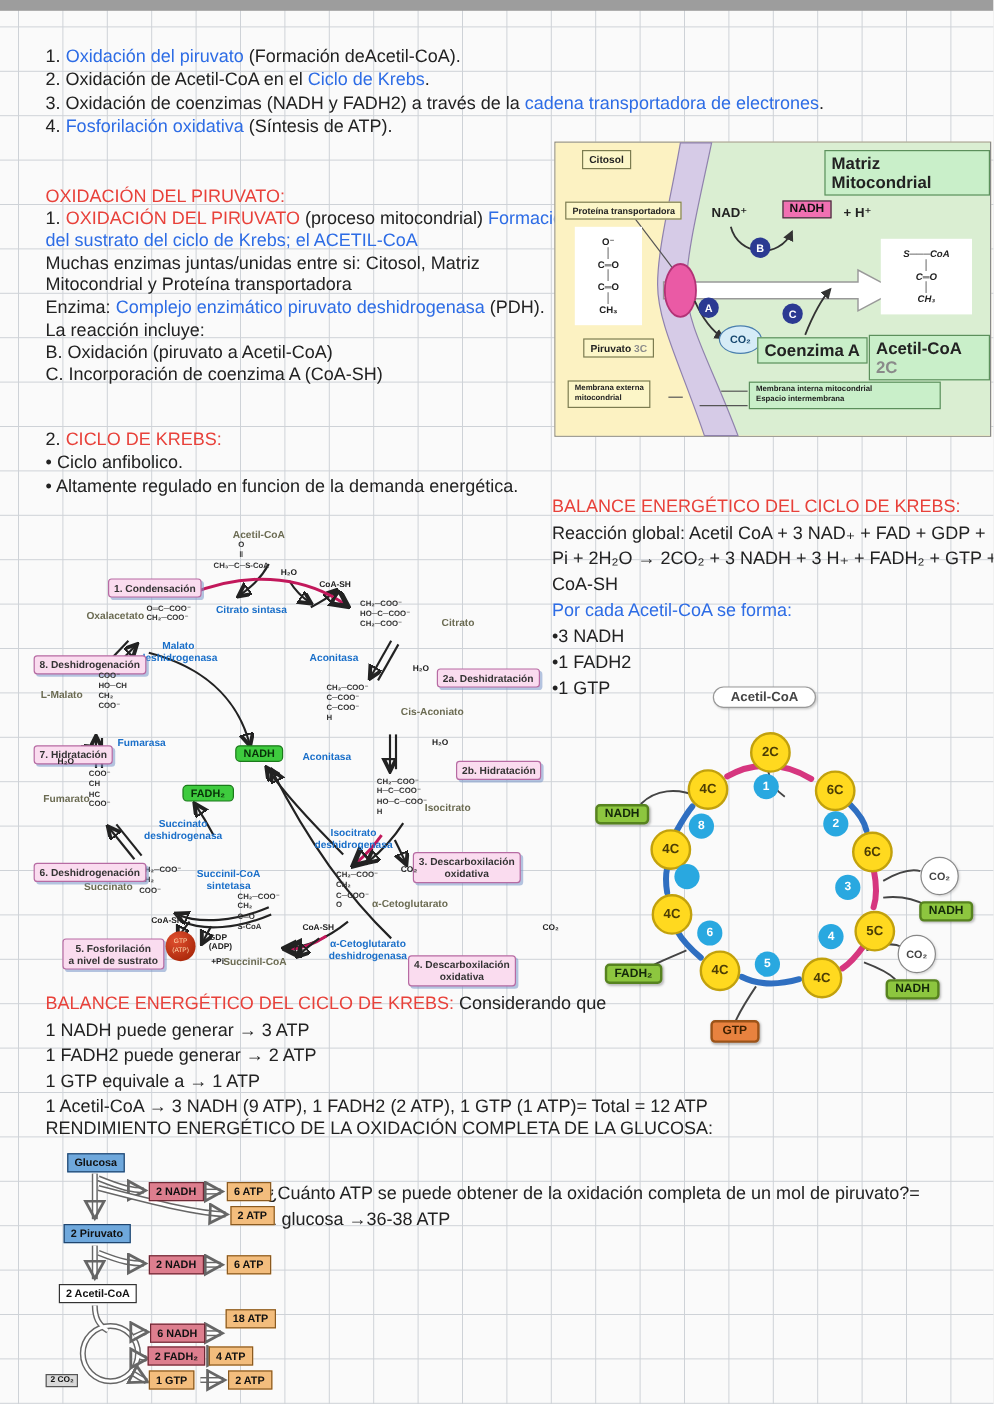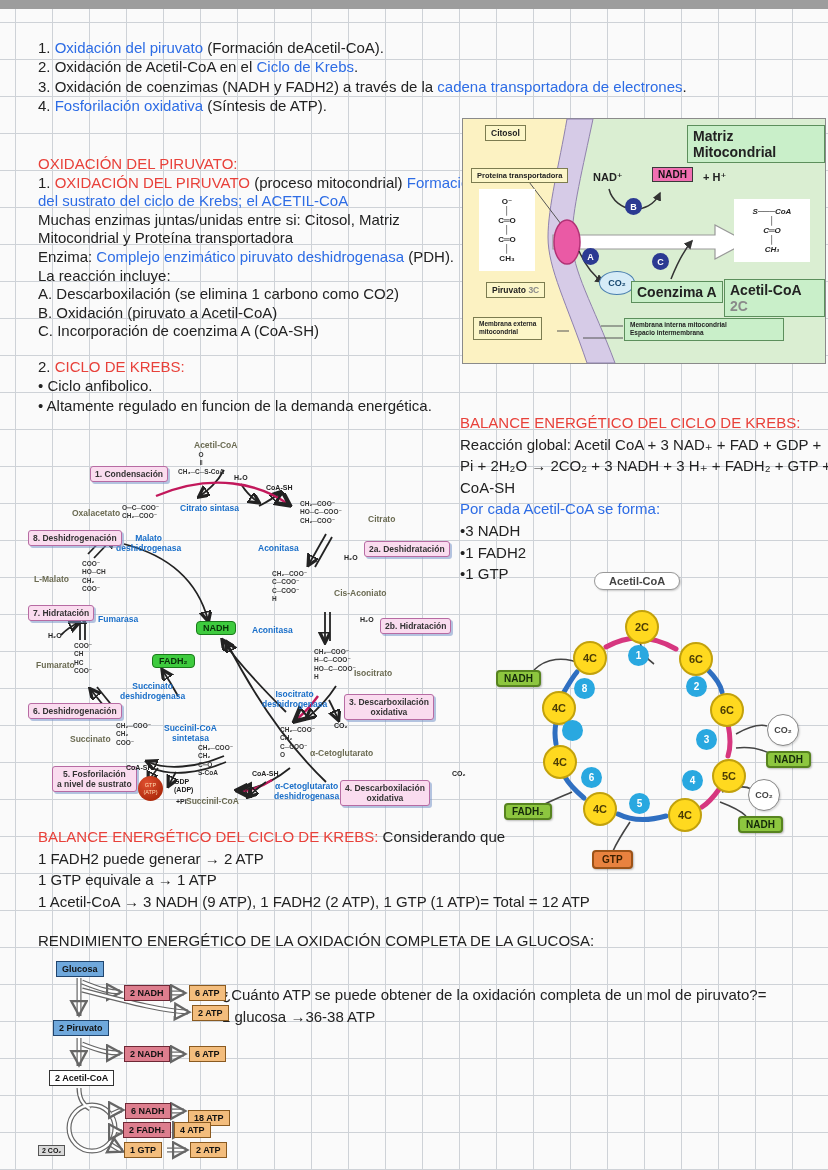--- a/index.html
+++ b/index.html
@@ -25,21 +25,21 @@
   .pyellow{background:#fcf6c8;border:1.2px solid #7c7c50;font-weight:bold;font-size:8.5px;padding:2px 5px;color:#222;}
   .pgreen{background:#c9efc9;border:1.2px solid #5c8f5c;font-weight:bold;font-size:14px;padding:2px 5px;color:#222;}
   .ppink{background:#f170b2;border:1.5px solid #3a3a3a;font-weight:bold;font-size:10px;padding:1px 5px;color:#111;}
   .pbold{font-weight:bold;font-size:11px;color:#222;}
   .pcircle{width:17px;height:17px;border-radius:50%;background:#2b3a92;color:#fff;font-weight:bold;font-size:9px;display:flex;align-items:center;justify-content:center;}
   .pco2{width:34px;height:22px;border-radius:50%;background:#d6ecf7;border:1.5px solid #4a7fae;font-weight:bold;font-size:9px;display:flex;align-items:center;justify-content:center;color:#16476e;}
   .pstruct{font-size:8px;font-weight:bold;line-height:1.18;text-align:center;background:#fff;padding:8px 4px;color:#222;}
   .gray{color:#8a8a8a;font-weight:bold;}
   
   .kstep{background:#fadcef;border:1px solid #b76ba3;border-radius:3px;box-shadow:2px 2px 0 rgba(120,150,200,.55);
-         font-size:8.5px;font-weight:bold;color:#333;padding:2px 4px;text-align:center;line-height:1.2;white-space:pre-line;}
+         font-size:8.5px;font-weight:bold;color:#333;padding:2px 4px;text-align:center;line-height:1.2;white-space:pre-line;margin-top:16px;}
   .kenz{color:#1a6fc9;font-weight:bold;font-size:8.5px;text-align:center;line-height:1.15;}
   .kmet{color:#6b6b52;font-weight:bold;font-size:8.5px;}
   .kst{font-size:6.5px;color:#333;line-height:1.3;font-weight:600;}
   .ksm{font-size:7px;font-weight:bold;color:#222;line-height:1.15;}
   .kgreen{background:#3ecb3e;border:1.5px solid #1a7a1a;border-radius:4px;font-weight:bold;font-size:9px;padding:1px 6px;color:#083008;}
   .kgtp{width:25px;height:25px;border-radius:50%;background:radial-gradient(circle at 35% 30%,#e05030,#9c1d00);
         color:#ffdcb0;font-size:5.5px;display:flex;align-items:center;justify-content:center;text-align:center;line-height:1.1;white-space:pre-line;}
   .krebs svg path{fill:none;stroke:#222;stroke-width:1.8;}
   .krebs svg path.r{stroke:#c2185b;stroke-width:2.4;}
   
@@ -78,21 +78,20 @@
   </div>
 
   <div class="block lh18" style="left:38px;top:155px;">
     <span class="ln red">OXIDACIÓN DEL PIRUVATO:</span>
     <span class="ln"><span>1. </span><span class="red">OXIDACIÓN DEL PIRUVATO</span><span> (proceso mitocondrial) </span><span class="blue">Formación</span></span>
     <span class="ln blue">del sustrato del ciclo de Krebs; el ACETIL-CoA</span>
     <span class="ln">Muchas enzimas juntas/unidas entre si: Citosol, Matriz</span>
     <span class="ln">Mitocondrial y Proteína transportadora</span>
     <span class="ln"><span>Enzima: </span><span class="blue">Complejo enzimático piruvato deshidrogenasa</span><span> (PDH).</span></span>
     <span class="ln">La reacción incluye:</span>
-    <span class="ln">A. Descarboxilación (se elimina 1 carbono como CO2)</span>
     <span class="ln">B. Oxidación (piruvato a Acetil-CoA)</span>
     <span class="ln">C. Incorporación de coenzima A (CoA-SH)</span>
   </div>
 
   <div class="block lh19" style="left:38px;top:357px;">
     <span class="ln"><span>2. </span><span class="red">CICLO DE KREBS:</span></span>
     <span class="ln">• Ciclo anfibolico.</span>
     <span class="ln">• Altamente regulado en funcion de la demanda energética.</span>
   </div>
 
@@ -340,20 +339,21 @@
     <div class="cwhite" style="left:277px;top:152px;">CO₂</div>
     <div class="cgreen" style="left:276px;top:189px;">NADH</div>
     <div class="cwhite" style="left:258px;top:217px;">CO₂</div>
     <div class="cgreen" style="left:248px;top:254px;">NADH</div>
     <div class="cgreen" style="left:14px;top:241px;">FADH₂</div>
     <div class="corange" style="left:102px;top:288px;text-align:right;">GTP</div>
   </div>
 
   <div class="block lh21" style="left:38px;top:826px;">
     <span class="ln"><span class="red">BALANCE ENERGÉTICO DEL CICLO DE KREBS:</span><span> Considerando que</span></span>
+    <span class="ln">1 NADH puede generar → 3 ATP</span>
     <span class="ln">1 FADH2 puede generar → 2 ATP</span>
     <span class="ln">1 GTP equivale a → 1 ATP</span>
     <span class="ln">1 Acetil-CoA → 3 NADH (9 ATP), 1 FADH2 (2 ATP), 1 GTP (1 ATP)= Total = 12 ATP</span>
   </div>
 
   <div class="block" style="left:38px;top:932px;">
     <span class="ln">RENDIMIENTO ENERGÉTICO DE LA OXIDACIÓN COMPLETA DE LA GLUCOSA:</span>
   </div>
 
   <div class="block lh21" style="left:222px;top:972px;margin-top:12px;">
@@ -405,20 +405,20 @@
     </svg>
     <div class="gbox gblue" style="left:20px;top:5px;">Glucosa</div>
     <div class="gbox gpink" style="left:88px;top:29px;">2 NADH</div>
     <div class="gbox gorange" style="left:153px;top:29px;">6 ATP</div>
     <div class="gbox gorange" style="left:156px;top:49px;">2 ATP</div>
     <div class="gbox gblue" style="left:17px;top:64px;">2 Piruvato</div>
     <div class="gbox gpink" style="left:88px;top:90px;">2 NADH</div>
     <div class="gbox gorange" style="left:153px;top:90px;">6 ATP</div>
     <div class="gbox gwhite" style="left:13px;top:114px;">2 Acetil-CoA</div>
     <div class="gbox gpink" style="left:89px;top:147px;">6 NADH</div>
-    <div class="gbox gorange" style="left:152px;top:154px;">18 ATP</div>
+    <div class="gbox gorange" style="left:152px;top:135px;">18 ATP</div>
     <div class="gbox gpink" style="left:87px;top:166px;">2 FADH₂</div>
     <div class="gbox gorange" style="left:138px;top:166px;">4 ATP</div>
     <div class="gbox gorange" style="left:88px;top:186px;">1 GTP</div>
     <div class="gbox gorange" style="left:154px;top:186px;">2 ATP</div>
     <div class="gbox ggray" style="left:2px;top:189px;">2 CO₂</div>
   </div>
 </div>
 
 </body></html>

